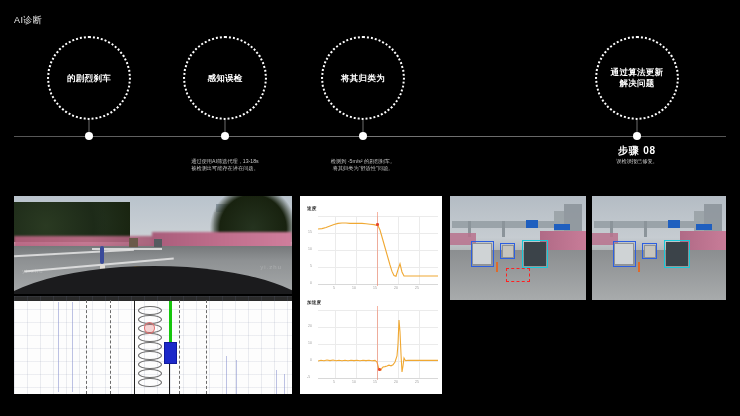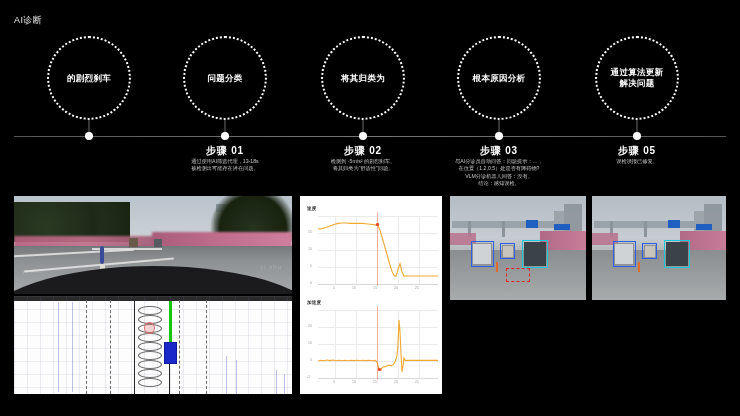--- a/index.html
+++ b/index.html
@@ -174,61 +174,47 @@
         <span>的剧烈刹车</span>
       </div>
       <div class="stem"></div>
       <div class="dot"></div>
       <div class="step-label"></div>
       <div class="step-desc"></div>
     </div>
 
     <div class="node n1">
       <div class="bubble">
-        <span>问题分类</span>
+        <span>感知误检</span>
       </div>
       <div class="stem"></div>
       <div class="dot"></div>
-      <div class="step-label">步骤 01</div>
       <div class="step-desc">通过使用AI筛选代理，13-18s
 被检测出可能存在潜在问题。</div>
     </div>
 
     <div class="node n2">
       <div class="bubble">
         <span>将其归类为</span>
       </div>
       <div class="stem"></div>
       <div class="dot"></div>
-      <div class="step-label">步骤 02</div>
       <div class="step-desc">检测到 -5m/s² 的剧烈刹车。
 将其归类为“舒适性”问题。</div>
     </div>
 
-    <div class="node n3">
-      <div class="bubble">
-        <span>根本原因分析</span>
-      </div>
-      <div class="stem"></div>
-      <div class="dot"></div>
-      <div class="step-label">步骤 03</div>
-      <div class="step-desc">与AI分诊员自动问答：问题提示：…，
-在位置（1.2,0.5）处是否有障碍物?
-VLM分诊机器人回答：没有。
-结论：感知误检。</div>
-    </div>
 
     <div class="node n4">
       <div class="bubble">
         <span>通过算法更新
 解决问题</span>
       </div>
       <div class="stem"></div>
       <div class="dot"></div>
-      <div class="step-label">步骤 05</div>
+      <div class="step-label">步骤 08</div>
       <div class="step-desc">误检误报已修复。</div>
     </div>
   </div>
 
   <div class="media">
 
     <div class="panel p-dash">
       <div class="sky"></div>
       <div class="bldg"></div>
       <div class="bldg2"></div>

